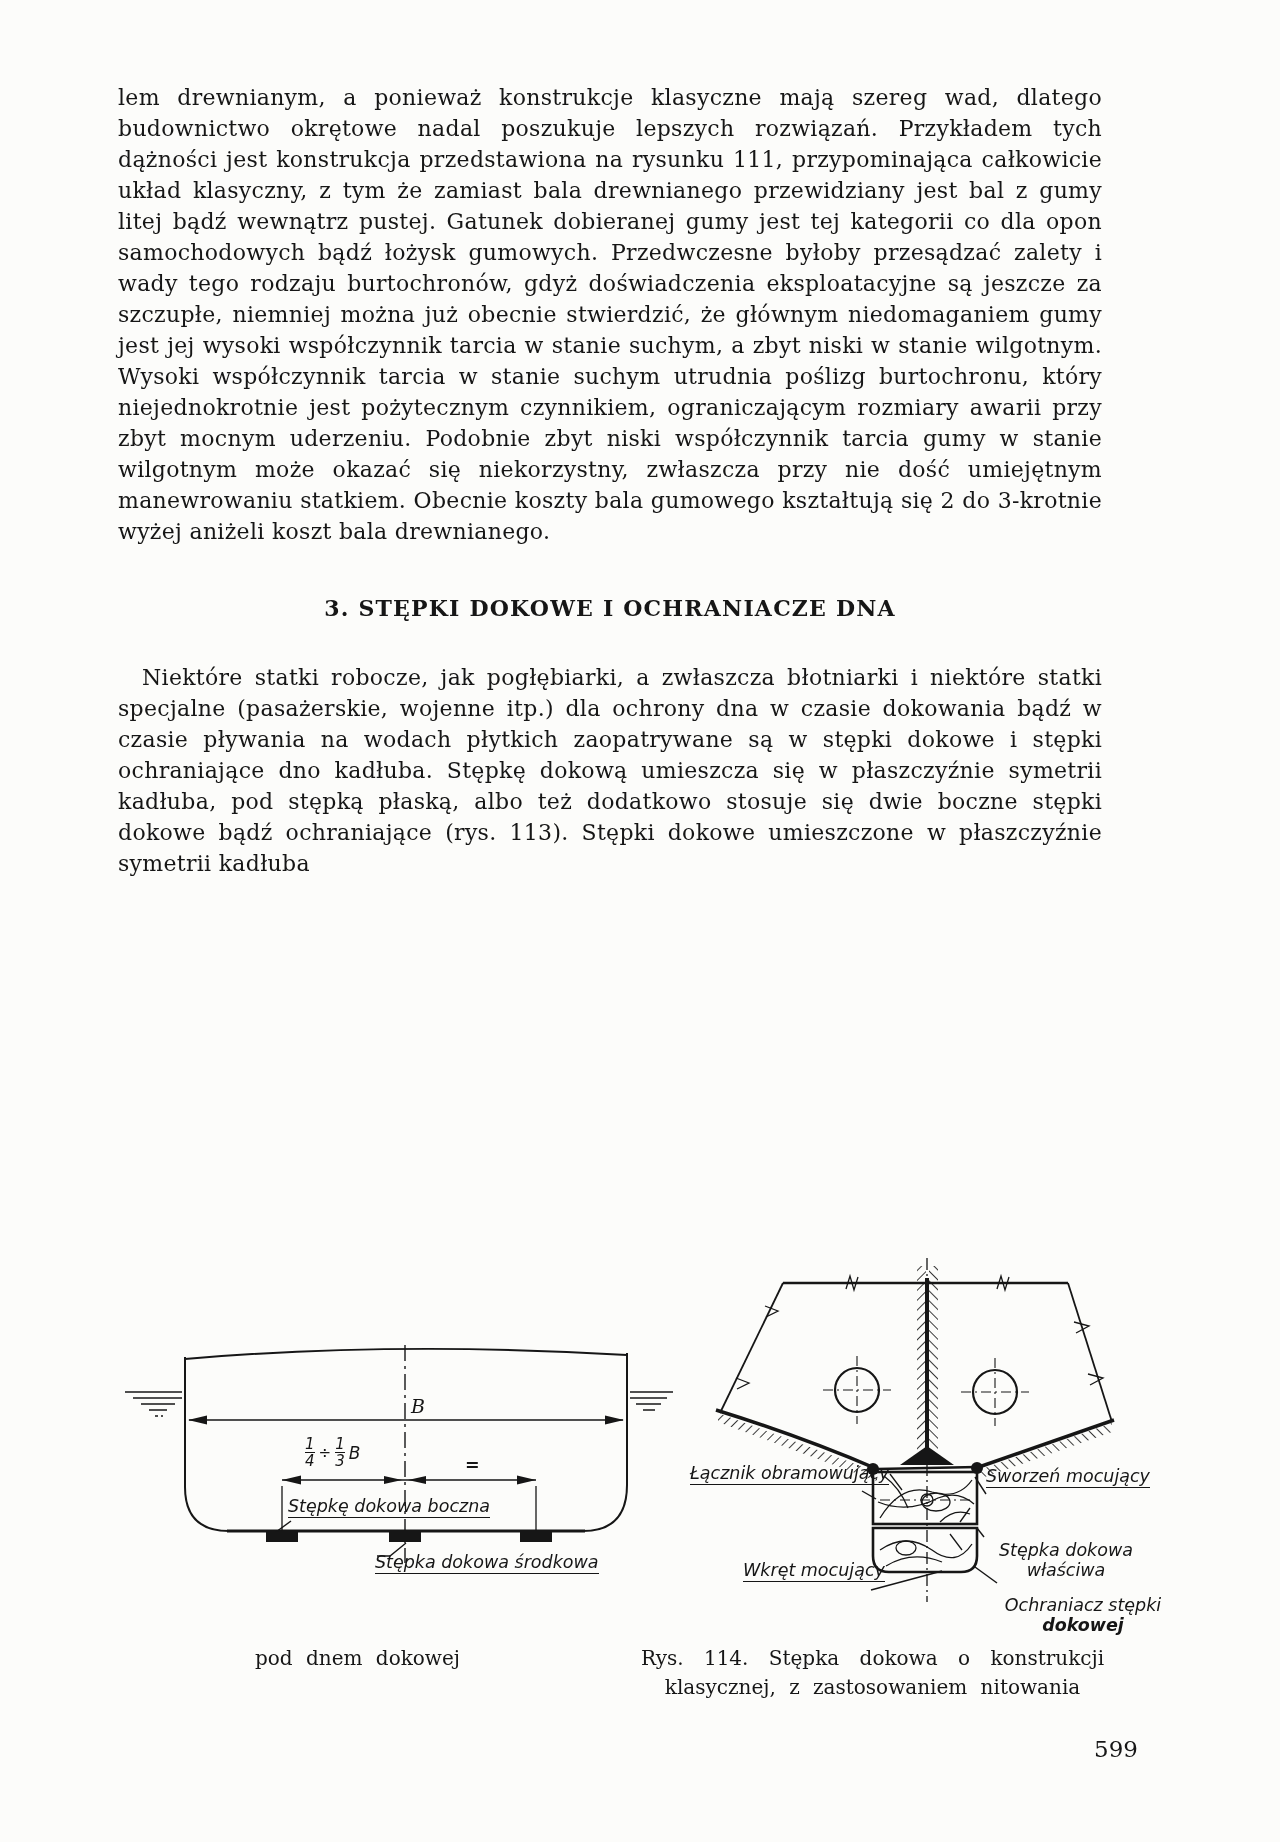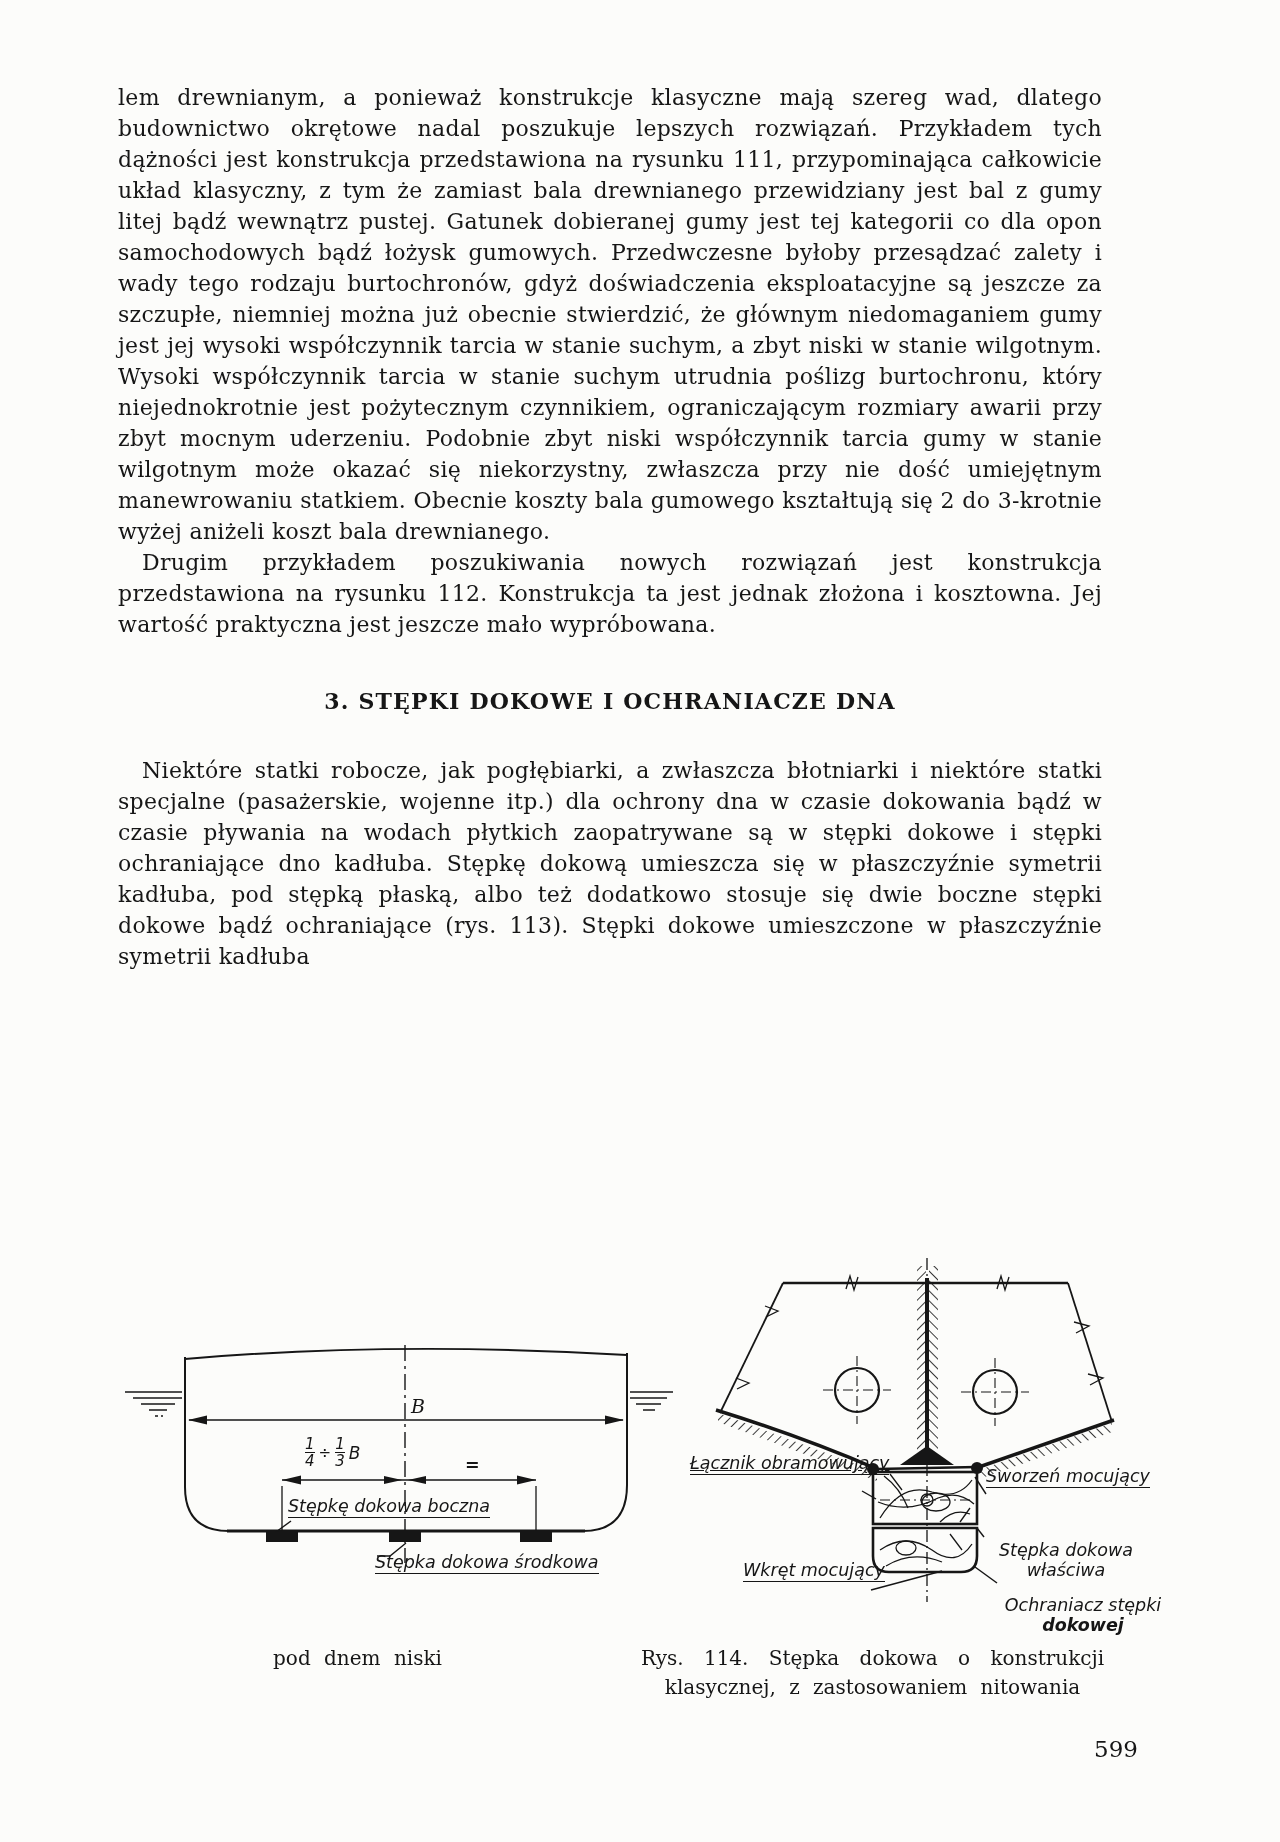--- a/index.html
+++ b/index.html
@@ -52,21 +52,20 @@
   .page-number{
     position:absolute;left:1094px;top:1736px;font-size:23px;
     font-family:"DejaVu Serif","Liberation Serif",serif;
   }
 </style>
 </head>
 <body>
 
 <div class="page-text">
   <p>lem drewnianym, a ponieważ konstrukcje klasyczne mają szereg wad, dlatego budownictwo okrętowe nadal poszukuje lepszych rozwiązań. Przykładem tych dążności jest konstrukcja przedstawiona na rysunku 111, przypominająca całkowicie układ klasyczny, z tym że zamiast bala drewnianego przewidziany jest bal z gumy litej bądź wewnątrz pustej. Gatunek dobieranej gumy jest tej kategorii co dla opon samochodowych bądź łożysk gumowych. Przedwczesne byłoby przesądzać zalety i wady tego rodzaju burtochronów, gdyż doświadczenia eksploatacyjne są jeszcze za szczupłe, niemniej można już obecnie stwierdzić, że głównym niedomaganiem gumy jest jej wysoki współczynnik tarcia w stanie suchym, a zbyt niski w stanie wilgotnym. Wysoki współczynnik tarcia w stanie suchym utrudnia poślizg burtochronu, który niejednokrotnie jest pożytecznym czynnikiem, ograniczającym rozmiary awarii przy zbyt mocnym uderzeniu. Podobnie zbyt niski współczynnik tarcia gumy w stanie wilgotnym może okazać się niekorzystny, zwłaszcza przy nie dość umiejętnym manewrowaniu statkiem. Obecnie koszty bala gumowego kształtują się 2 do 3-krotnie wyżej aniżeli koszt bala drewnianego.</p>
-  <p class="indent">Drugim przykładem poszukiwania nowych rozwiązań jest konstrukcja przedstawiona na rysunku 112. Konstrukcja ta jest jednak złożona i kosztowna. Jej wartość praktyczna jest jeszcze mało wypróbowana.</p>
   <div class="section-heading">3. STĘPKI DOKOWE I OCHRANIACZE DNA</div>
   <p class="indent">Niektóre statki robocze, jak pogłębiarki, a zwłaszcza błotniarki i niektóre statki specjalne (pasażerskie, wojenne itp.) dla ochrony dna w czasie dokowania bądź w czasie pływania na wodach płytkich zaopatrywane są w stępki dokowe i stępki ochraniające dno kadłuba. Stępkę dokową umieszcza się w płaszczyźnie symetrii kadłuba, pod stępką płaską, albo też dodatkowo stosuje się dwie boczne stępki dokowe bądź ochraniające (rys. 113). Stępki dokowe umieszczone w płaszczyźnie symetrii kadłuba</p>
 </div>
 
 <div class="fig" style="left:115px;top:1335px;width:560px;height:300px;">
   <svg width="560" height="300" viewBox="0 0 560 300">
     <g stroke="#161616" fill="none" stroke-width="2">
       <path d="M70,24 Q280,6 512,20"></path>
       <path d="M70,22 L70,152 Q70,196 114,196"></path>
       <path d="M512,18 L512,150 Q512,196 468,196"></path>
@@ -125,21 +124,21 @@
         <span class="den">3</span>
       </span>
     <span class="frac-b">B</span>
   </div>
   <div class="fig-label" style="left:350px;top:120px;font-style:normal;font-weight:700;">=</div>
   <div class="fig-label ul" style="left:173px;top:161px;">Stępkę dokowa boczna</div>
   <div class="fig-label ul" style="left:260px;top:217px;font-style:italic;">Stępka dokowa środkowa</div>
 </div>
 
 <div class="caption" style="left:125px;top:1644px;width:465px;">
-  <div class="cl2">pod dnem niski</div>
+  <div class="cl2">pod dnem dokowej</div>
 </div>
 
 <div class="fig" style="left:640px;top:1250px;width:560px;height:390px;">
   <svg width="560" height="390" viewBox="0 0 560 390">
     <defs>
       <pattern id="hatchL" width="7" height="7" patternUnits="userSpaceOnUse" patternTransform="rotate(45)">
         <line x1="0" y1="0" x2="0" y2="7" stroke="#161616" stroke-width="1.7"></line>
       </pattern>
       <pattern id="hatchR" width="7" height="7" patternUnits="userSpaceOnUse" patternTransform="rotate(-45)">
         <line x1="0" y1="0" x2="0" y2="7" stroke="#161616" stroke-width="1.7"></line>
@@ -209,21 +208,21 @@
     <line x1="287" y1="214" x2="287" y2="352" stroke="#161616" stroke-width="1.3" stroke-dasharray="12 4 2 4"></line>
     <line x1="240" y1="250" x2="332" y2="250" stroke="#161616" stroke-width="1.1" stroke-dasharray="10 4 2 4"></line>
     <circle cx="287" cy="250" r="6" stroke="#161616" stroke-width="1.4" fill="none"></circle>
 
     <line x1="222" y1="241" x2="236" y2="249" stroke="#161616" stroke-width="1.4"></line>
     <line x1="346" y1="244" x2="335" y2="227" stroke="#161616" stroke-width="1.4"></line>
     <line x1="344" y1="287" x2="337" y2="278" stroke="#161616" stroke-width="1.4"></line>
     <polyline points="231,340 302,321" fill="none" stroke="#161616" stroke-width="1.4"></polyline>
     <polyline points="357,333 335,317" fill="none" stroke="#161616" stroke-width="1.4"></polyline>
   </svg>
-  <div class="fig-label ul" style="left:50px;top:203px;text-decoration:underline;">Łącznik obramowujący</div>
+  <div class="fig-label ul" style="left:50px;top:213px;">Łącznik obramowujący</div>
   <div class="fig-label ul" style="left:346px;top:216px;">Sworzeń mocujący</div>
   <div class="fig-label two-line" style="left:346px;top:263px;width:160px;">
     <span class="ul">Stępka dokowa</span><br>
     <span>właściwa</span>
   </div>
   <div class="fig-label ul" style="left:103px;top:310px;">Wkręt mocujący</div>
   <div class="fig-label two-line" style="left:358px;top:318px;width:170px;">
     <span class="ul">Ochraniacz stępki</span><br>
     <span class="ul" style="font-weight:600;">dokowej</span>
   </div>

